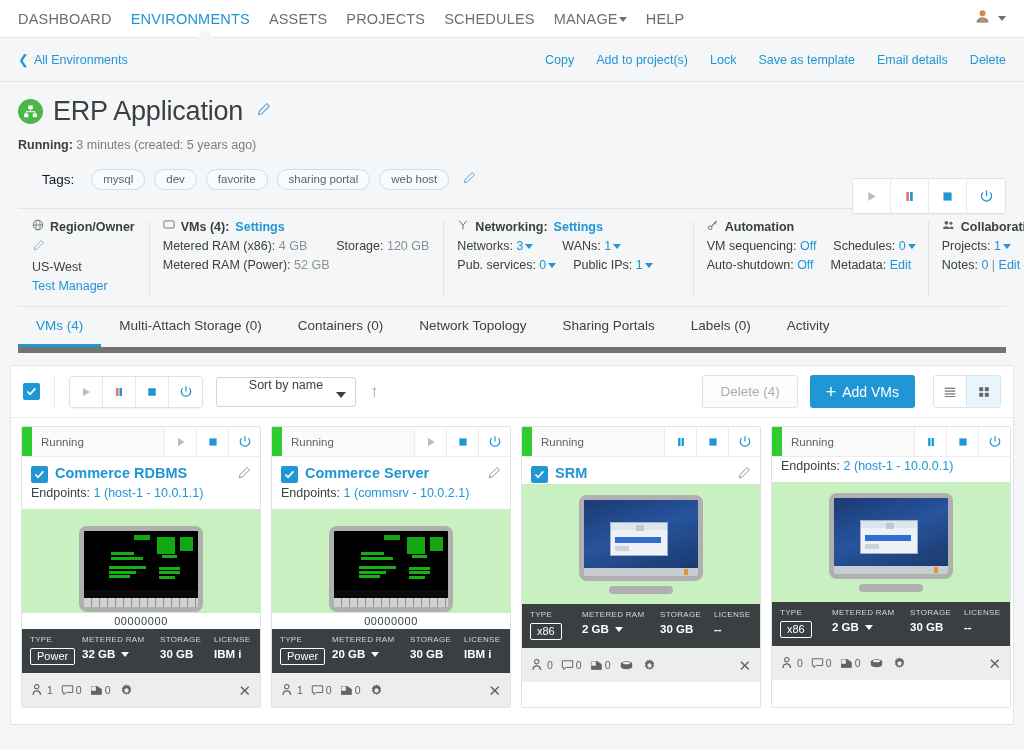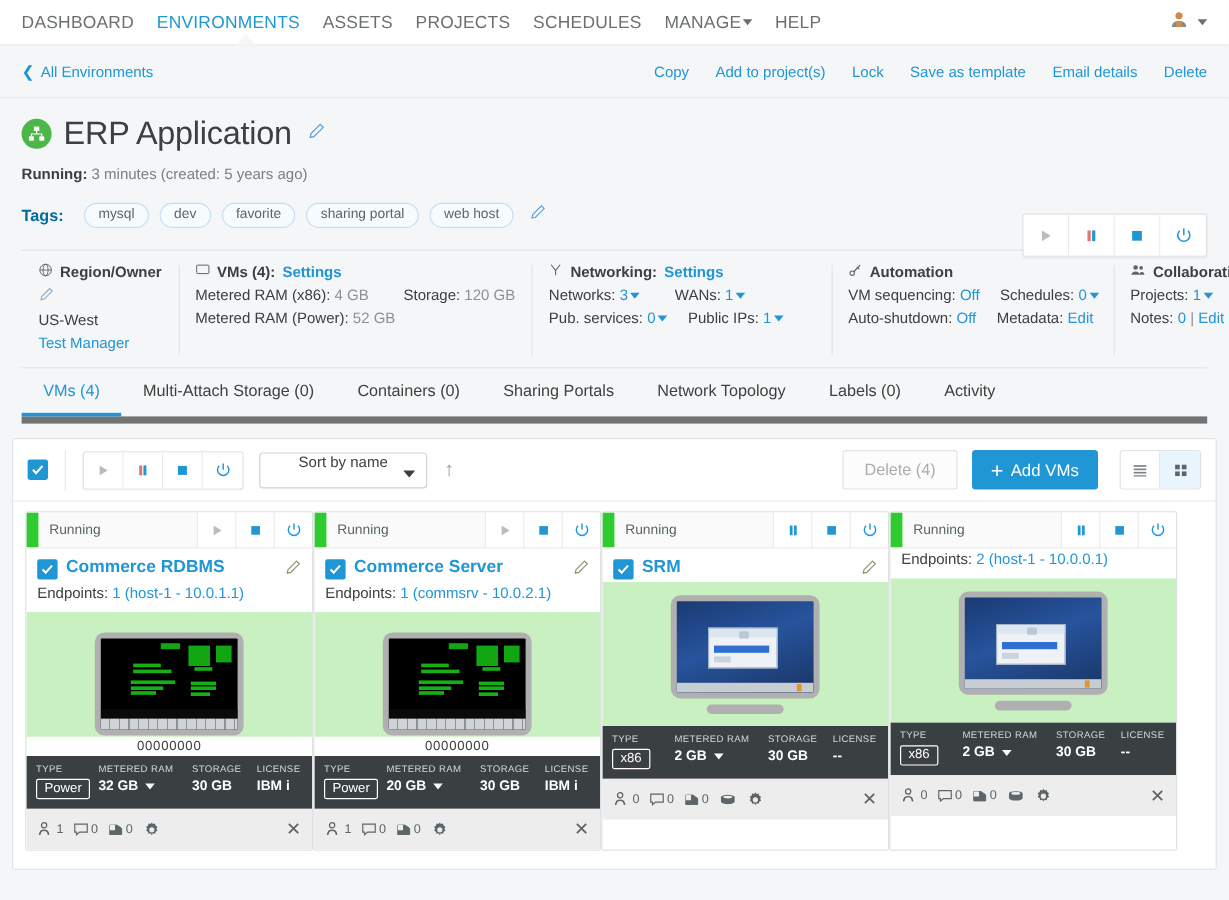--- a/index.html
+++ b/index.html
@@ -118,21 +118,21 @@
     color: #7a7f83;
   }
   .status-row b { color: #3c4043; font-weight: bold; }
 
   .tags-row {
     margin-top: 17px;
     display: flex;
     align-items: center;
     gap: 9px;
   }
-  .tags-label { font-size: 13.5px; font-weight: bold; color: #0369a1; margin-right: 8px; }
+  .tags-label { font-size: 13.5px; font-weight: normal; color: #0f172a; margin-right: 8px; margin-left: 24px; }
   .tag {
     border: 1px solid #c6dff0;
     background: #f6fbfe;
     color: #5d6569;
     border-radius: 11px;
     padding: 3px 11px 4px;
     font-size: 11.5px;
     cursor: pointer;
     white-space: nowrap;
   }
@@ -329,20 +329,21 @@
     cursor: pointer;
     border-right: 1px solid #dfe3e5;
   }
   .view-toggle .vt:last-child { border-right: none; }
   .view-toggle .vt.active { background: #e8f5fc; }
 
   
   .cards {
     display: flex;
     padding: 8px 10px 0 10px;
+    gap: 10px;
   }
   .card {
     width: 240px;
     background: #fff;
     border: 1px solid #e0e3e5;
     border-radius: 2px;
     overflow: hidden;
     flex: none;
   }
   .card-status {
@@ -729,22 +730,22 @@
       <span style="color:#8a9094;">|</span>
       <span class="lnk">Edit</span>
     </div>
   </div>
 </div>
 
 <div class="tabs" id="tabsRow">
     <div class="tab active">VMs (4)</div>
     <div class="tab">Multi-Attach Storage (0)</div>
     <div class="tab">Containers (0)</div>
+    <div class="tab">Network Topology</div>
     <div class="tab">Sharing Portals</div>
-    <div class="tab">Network Topology</div>
     <div class="tab">Labels (0)</div>
     <div class="tab">Activity</div>
   </div>
 
 <div class="vm-panel">
   <div class="vm-toolbar">
     <span class="cb">
       <svg width="11" height="11" viewBox="0 0 12 12">
           <path d="M1.6 6l2.8 3 5.8-6.4" stroke="#fff" stroke-width="1.9" fill="none"></path>
         </svg>

